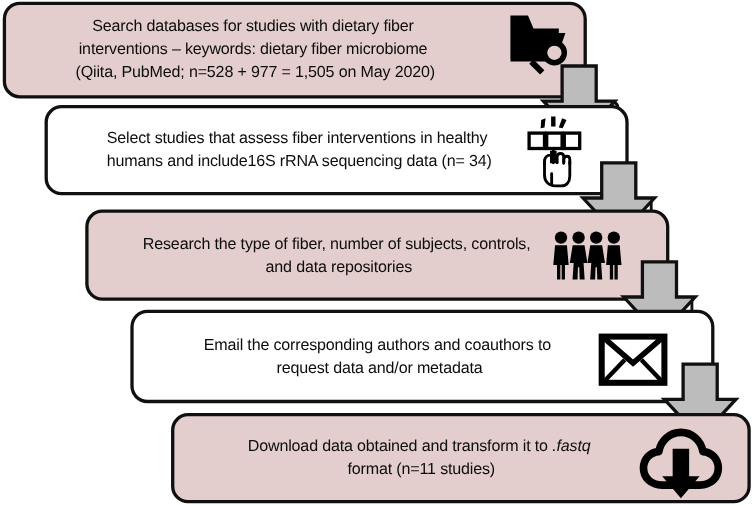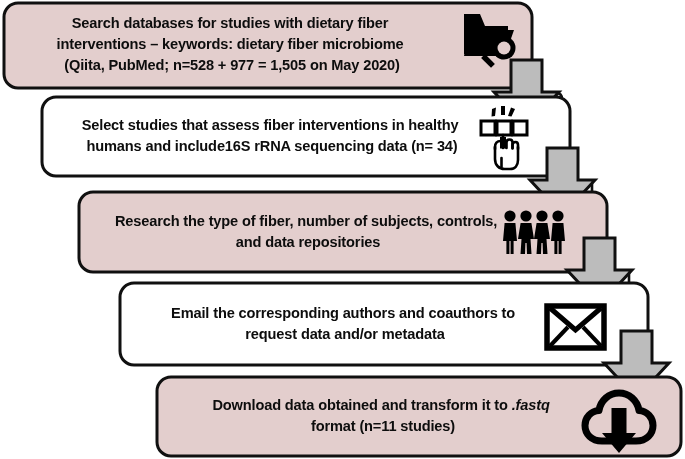--- a/index.html
+++ b/index.html
@@ -10,21 +10,20 @@
   body {
     width: 685px;
     height: 459px;
     overflow: hidden;
     font-family: "Liberation Sans", sans-serif;
   }
   #flow-root {
     position: relative;
     width: 685px;
     height: 457px;
-    font-weight: bold;
   }
   svg#flow-svg {
     display: block;
     width: 685px;
     height: 459px;
   }
   .box-text {
     font-family: "Liberation Sans", sans-serif;
     font-size: 14.6px;
     fill: #0d0d0d;

